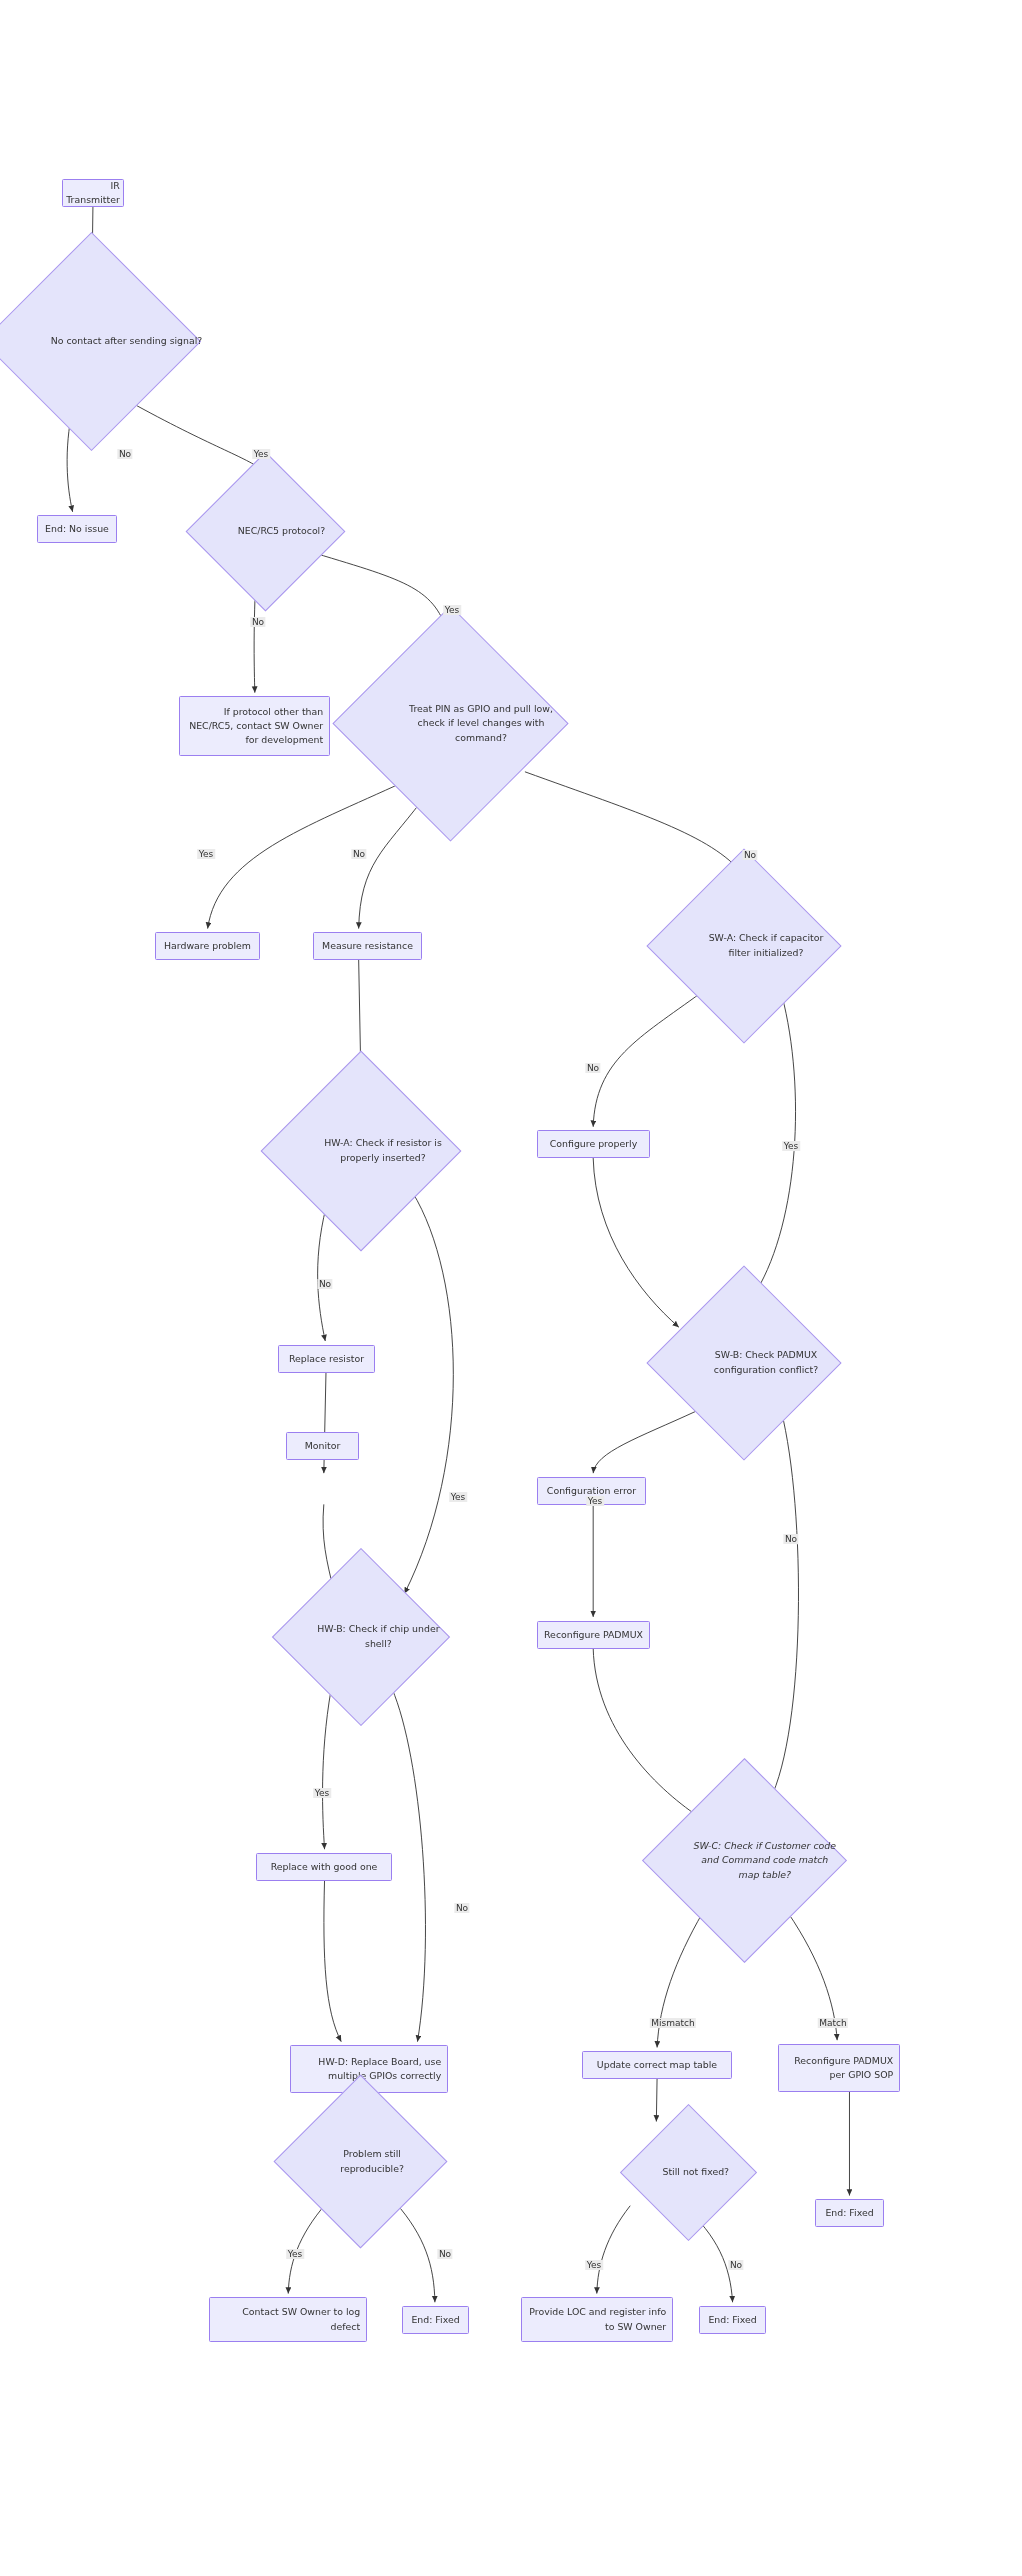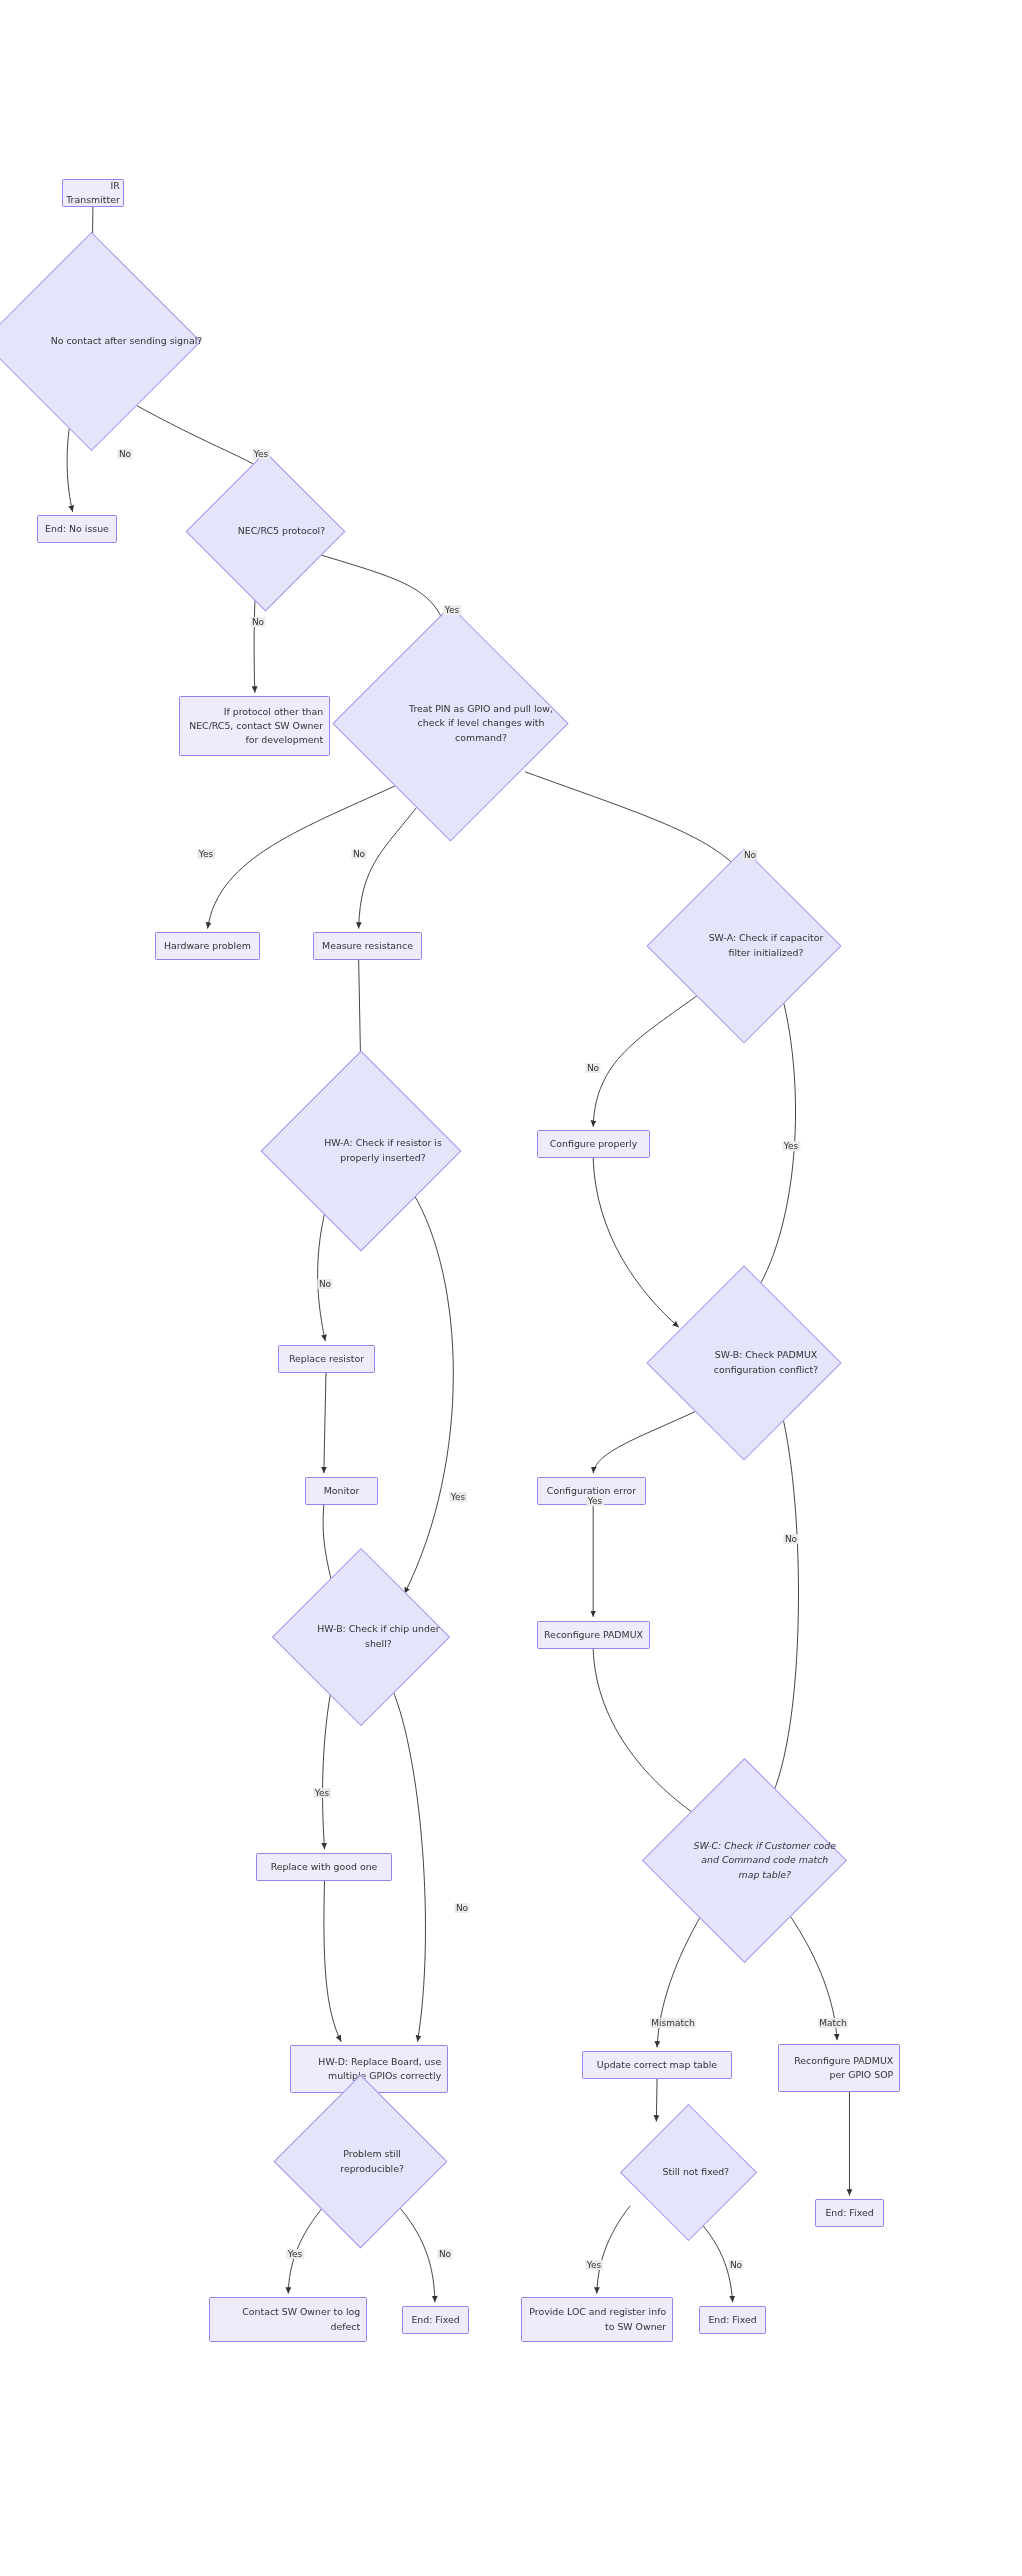--- a/index.html
+++ b/index.html
@@ -147,21 +147,21 @@
 
   <div class="node rect" style="left:278px;top:1345px;width:97px;height:28px;">
     <span>Replace resistor</span>
   </div>
 
   <div class="diamond-wrap" style="left:675px;top:1294px;width:138px;height:138px;">
     <div class="diamond-shape"></div>
     <div class="diamond-label" style="padding:0 22px;">SW-B: Check PADMUX configuration conflict?</div>
   </div>
 
-  <div class="node rect" style="left:286px;top:1477px;width:73px;height:28px;margin-left:19px;">
+  <div class="node rect" style="left:286px;top:1432px;width:73px;height:28px;">
     <span>Monitor</span>
   </div>
 
   <div class="node rect" style="left:537px;top:1477px;width:109px;height:28px;">
     <span>Configuration error</span>
   </div>
 
   <div class="diamond-wrap" style="left:298px;top:1574px;width:126px;height:126px;">
     <div class="diamond-shape"></div>
     <div class="diamond-label" style="padding:0 17.4px;">HW-B: Check if chip under shell?</div>

